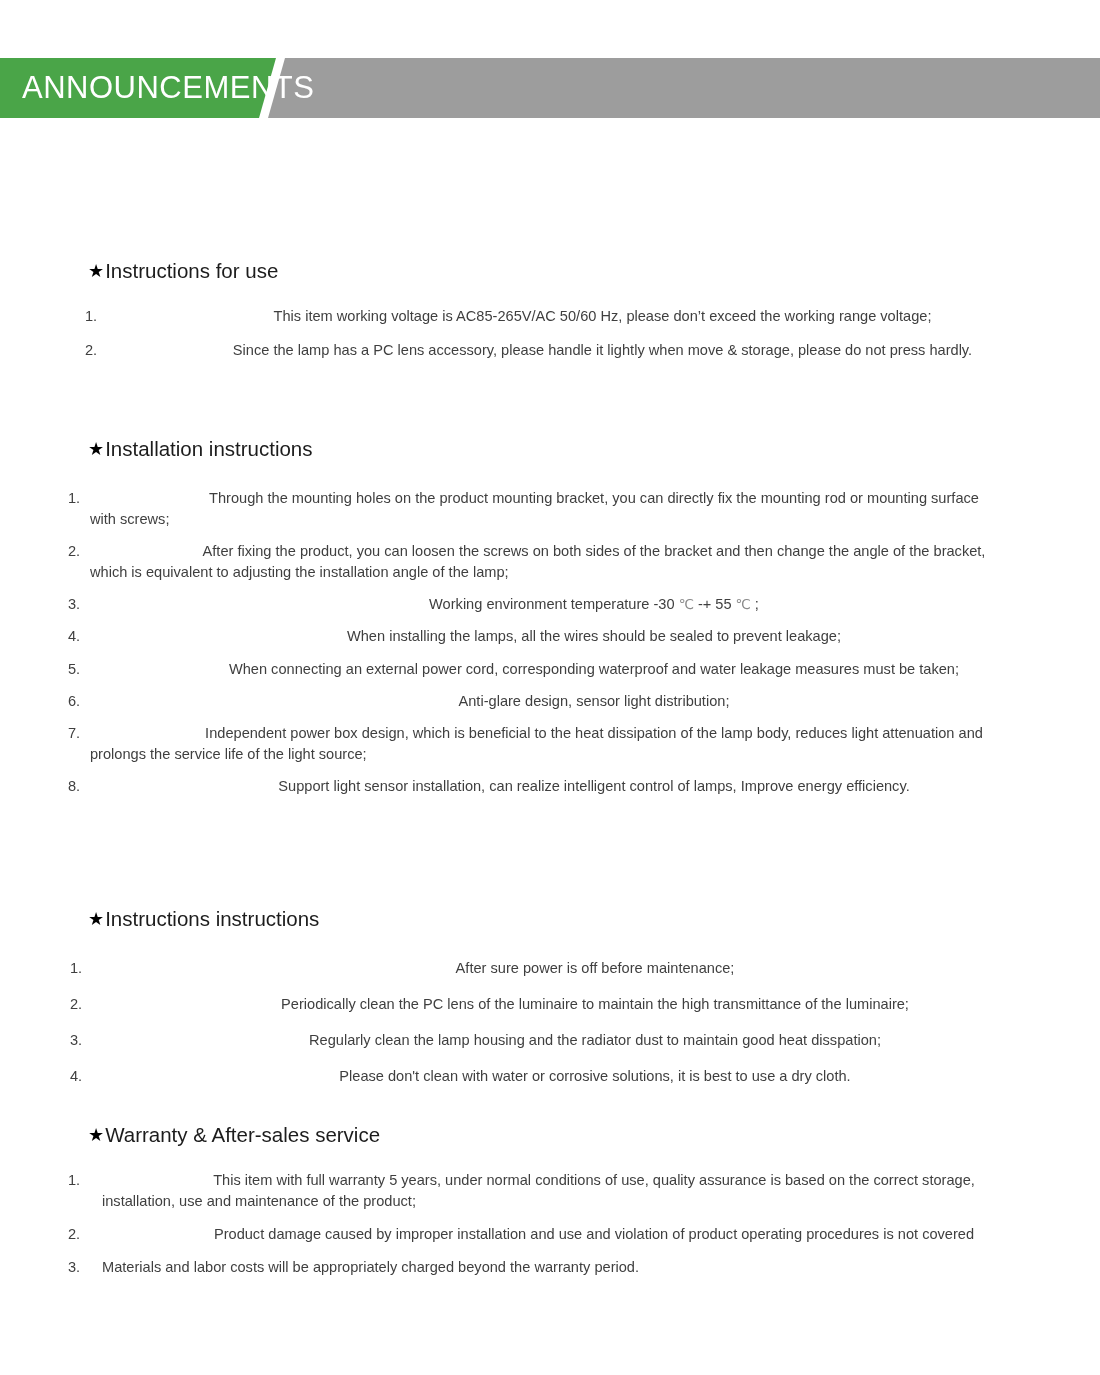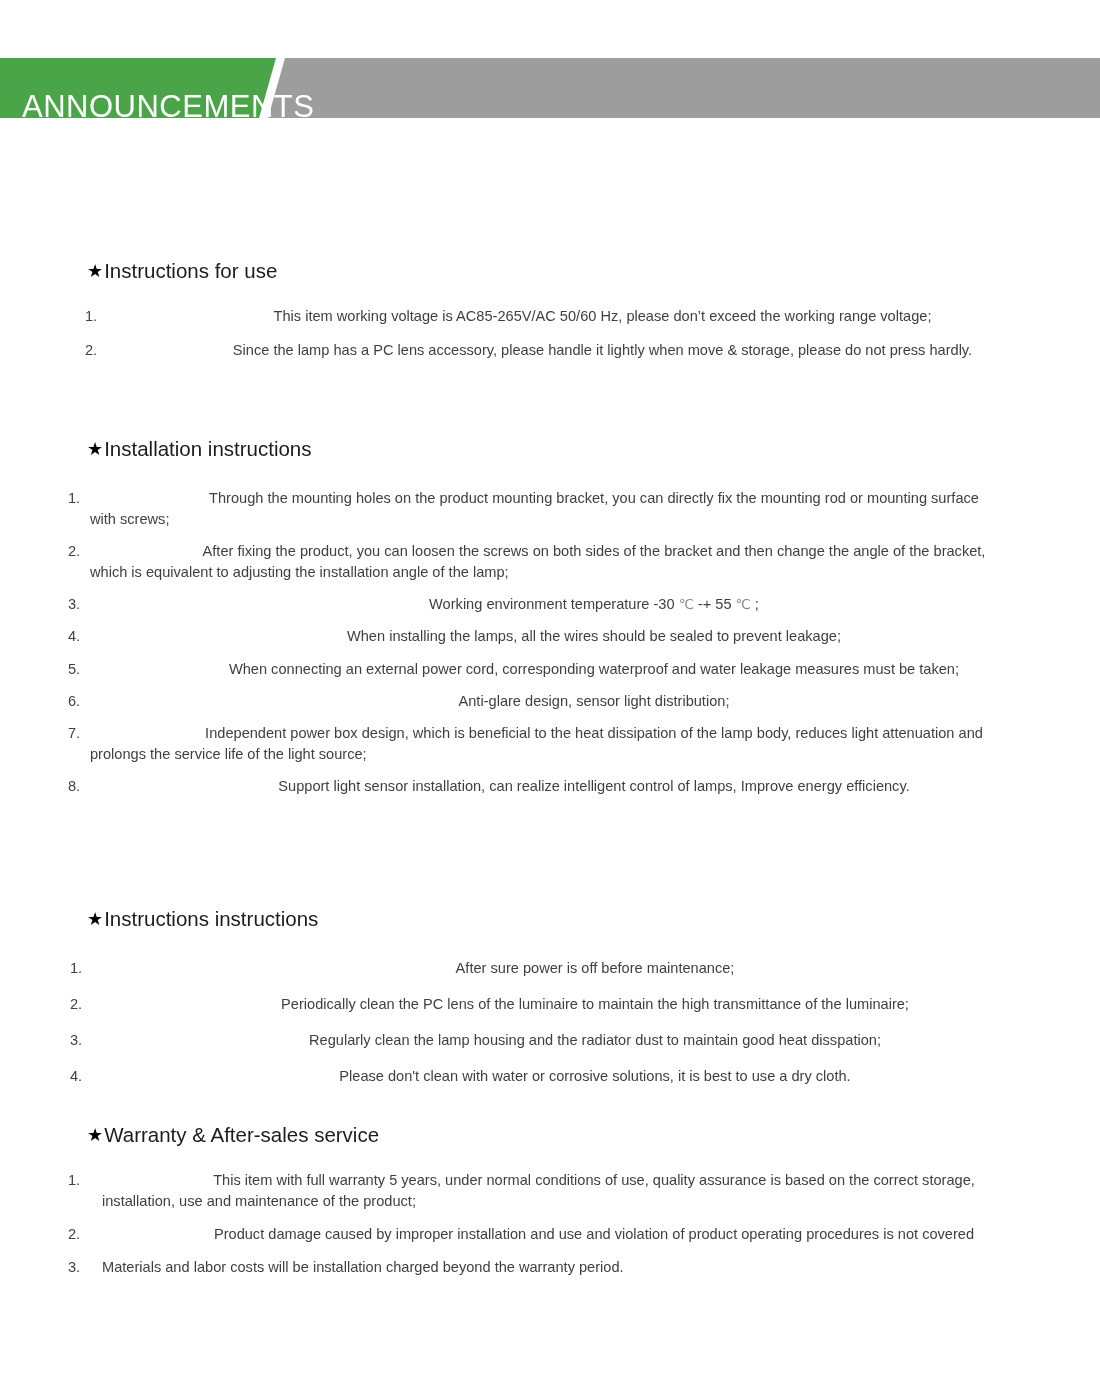--- a/index.html
+++ b/index.html
@@ -43,21 +43,20 @@
     left: 22px;
     top: 0;
     height: 60px;
     line-height: 60px;
     color: #ffffff;
     font-size: 31px;
     font-weight: 400;
     letter-spacing: 0.5px;
     font-family: "Liberation Sans", sans-serif;
     white-space: nowrap;
-    margin-top: 19px;
   }
 
   
   .content {
     position: absolute;
     left: 0;
     top: 118px;
     width: 1100px;
   }
 
@@ -65,23 +64,22 @@
     position: absolute;
     left: 0;
     width: 1100px;
   }
 
   .section-heading {
     font-size: 20.5px;
     color: #1c1c1c;
     font-weight: 400;
     line-height: 1.25;
-    padding-left: 54px;
+    padding-left: 88px;
     white-space: nowrap;
-    margin-left: 33px;
   }
   .star {
     font-size: 18px;
     color: #000000;
     margin-right: 1px;
     display: inline-block;
     vertical-align: 1px;
   }
 
   .list {
@@ -237,18 +235,18 @@
         <span class="num">1.</span>
         <span class="body">This item with full warranty 5 years, under normal conditions of use, quality assurance is based on the correct storage,</span>
         <span class="cont">installation, use and maintenance of the product;</span>
       </li>
       <li class="item">
         <span class="num">2.</span>
         <span class="body">Product damage caused by improper installation and use and violation of product operating procedures is not covered</span>
       </li>
       <li class="item">
         <span class="num">3.</span>
-        <span class="cont">Materials and labor costs will be installation charged beyond the warranty period.</span>
+        <span class="cont">Materials and labor costs will be appropriately charged beyond the warranty period.</span>
       </li>
     </ul>
   </div>
 
 </div>
 
 </body></html>

